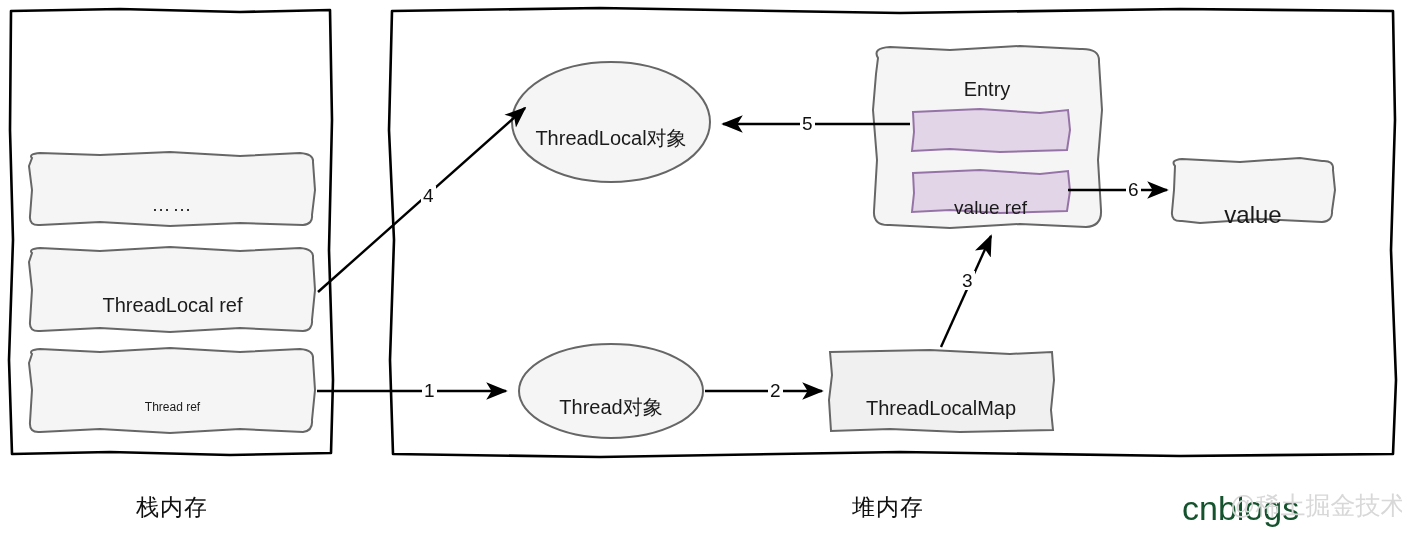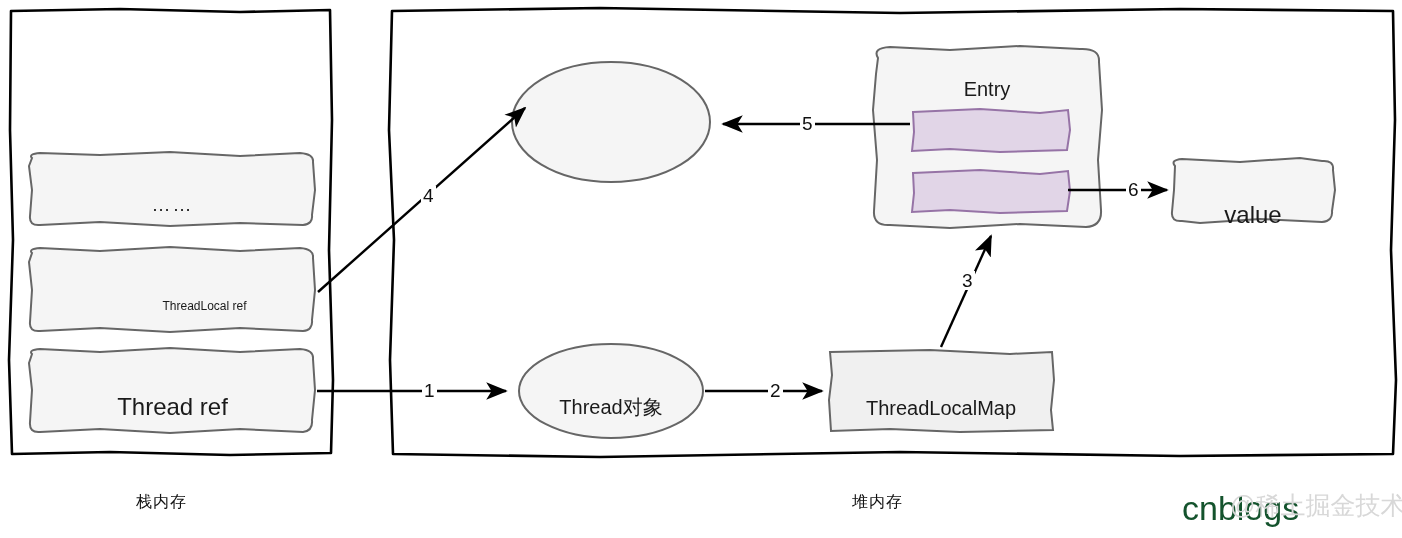--- a/index.html
+++ b/index.html
@@ -37,21 +37,21 @@
   .edge-num {
     position: absolute;
     font-size: 19px;
     color: #111111;
     background: #ffffff;
     padding: 0 2px;
     line-height: 1;
   }
   .region-caption {
     position: absolute;
-    font-size: 16px;
+    font-size: 23px;
     color: #111111;
     letter-spacing: 1px;
   }
   .watermark {
     position: absolute;
     color: #14532d;
     font-size: 34px;
     white-space: nowrap;
     user-select: none;
   }
@@ -133,32 +133,34 @@
 
     <line x1="318" y1="292" x2="525" y2="108" stroke="#000000" stroke-width="2.4" marker-end="url(#arrowFilled)"></line>
 
     <line x1="910" y1="124" x2="723" y2="124" stroke="#000000" stroke-width="2.4" marker-end="url(#arrowFilled)"></line>
 
     <line x1="1068" y1="190" x2="1167" y2="190" stroke="#000000" stroke-width="2.4" marker-end="url(#arrowFilled)"></line>
   </svg>
 
   <div class="node-label" style="left:30px; top:153px; width:285px; height:72px; font-size:19px; letter-spacing:2px;">……</div>
 
-  <div class="node-label" style="left:30px; top:248px; width:285px; height:83px; font-size:12px;padding-left:32px;">ThreadLocal ref</div>
+  <div class="node-label" style="left:30px; top:248px; width:285px; height:83px; font-size:20px;">ThreadLocal ref</div>
 
-  <div class="node-label" style="left:30px; top:349px; width:285px; height:83px; font-size:24px;">Thread ref</div>
+  <div class="node-label" style="left:30px; top:349px; width:285px; height:83px; font-size:12px;">Thread ref</div>
 
+  <div class="node-label" style="left:512px; top:92px; width:198px; height:60px; font-size:20px;">ThreadLocal对象</div>
 
   <div class="node-label" style="left:519px; top:361px; width:184px; height:60px; font-size:20px;">Thread对象</div>
 
   <div class="node-label" style="left:830px; top:362px; width:222px; height:60px; font-size:20px;">ThreadLocalMap</div>
 
   <div class="node-label" style="left:876px; top:58px; width:222px; height:30px; font-size:20px;">Entry</div>
 
 
+  <div class="node-label" style="left:912px; top:171px; width:157px; height:42px; font-size:19px;">value ref</div>
 
   <div class="node-label" style="left:1172px; top:168px; width:162px; height:62px; font-size:24px;">value</div>
 
   <div class="edge-num" style="left:422px; top:381px;">1</div>
 
   <div class="edge-num" style="left:768px; top:381px;">2</div>
 
   <div class="edge-num" style="left:960px; top:271px;">3</div>
 
   <div class="edge-num" style="left:421px; top:186px;">4</div>

